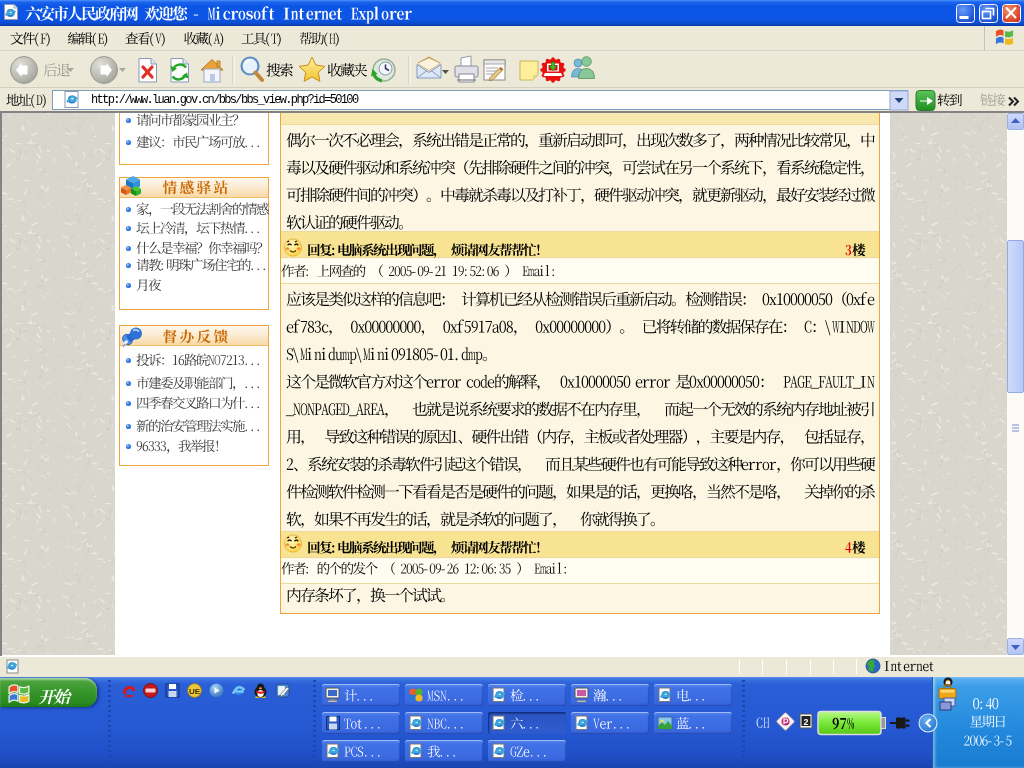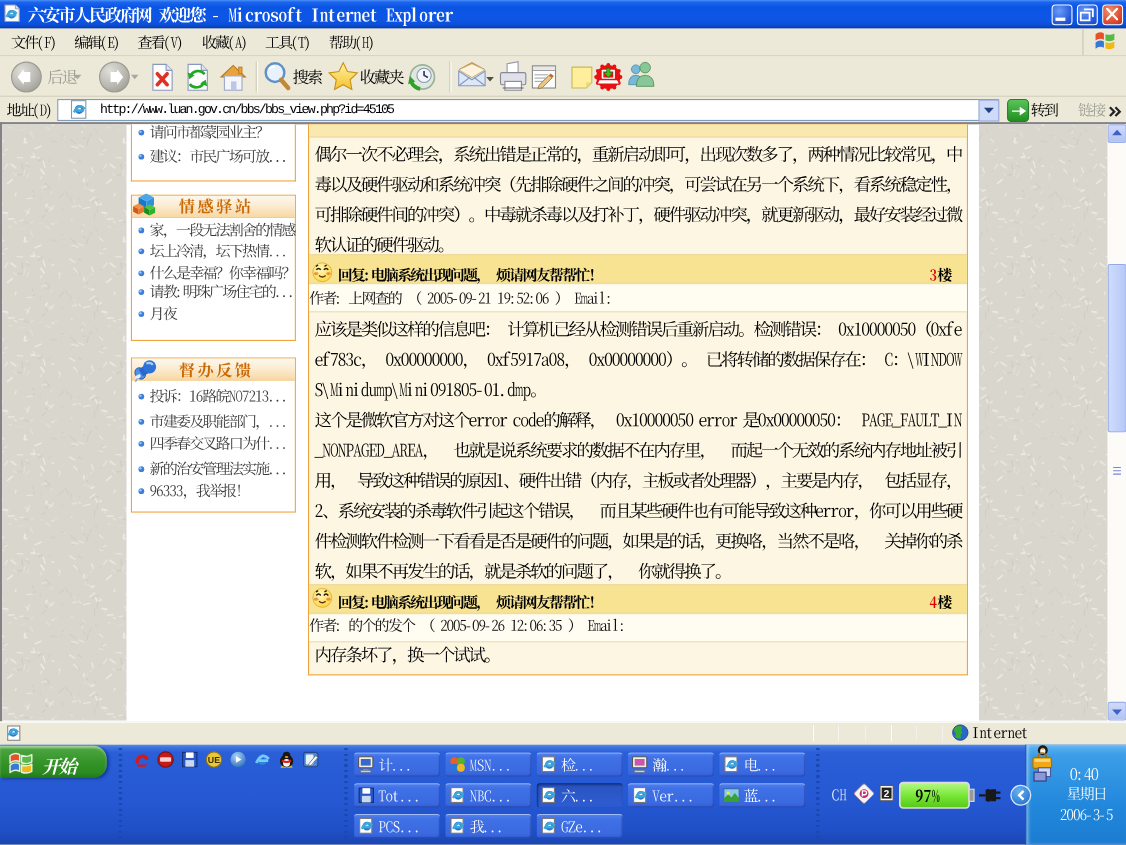--- a/index.html
+++ b/index.html
@@ -48,21 +48,21 @@
 <div id="root">
   <div id="title" class="abs"></div>
   <div id="btn-min" class="abs winbtn"></div>
   <div id="btn-max" class="abs winbtn"></div>
   <div id="btn-close" class="abs winbtn"></div>
   <div id="menubar" class="abs"></div>
   <div id="flagbox" class="abs"></div>
   <div id="toolbar" class="abs"></div>
   <div id="addrbar" class="abs"></div>
   <div id="addrfield" class="abs"></div>
-  <div id="urltext" class="abs">http://www.luan.gov.cn/bbs/bbs_view.php?id=45105</div>
+  <div id="urltext" class="abs">http://www.luan.gov.cn/bbs/bbs_view.php?id=50100</div>
   <div id="viewport" class="abs"></div>
   <svg id="texsvg" class="abs" style="left:0;top:111px" width="1024" height="545">
     <defs>
         <pattern id="ptex" width="90" height="90" patternUnits="userSpaceOnUse">
           <rect width="90" height="90" fill="#d9d6cd"></rect>
           <path d="M42.7 59.2 L41.3 56.9" stroke="#f0eee8" stroke-width="1.3" fill="none" opacity="0.55"></path>
           <path d="M43.4 57.9 L37.3 59.5" stroke="#f6f4ef" stroke-width="0.8" fill="none" opacity="0.55"></path>
           <path d="M59.5 13.1 L56.9 14.1" stroke="#f6f4ef" stroke-width="0.8" fill="none" opacity="0.55"></path>
           <path d="M51.9 18.0 L45.8 17.5" stroke="#cfccc2" stroke-width="1.6" fill="none" opacity="0.55"></path>
           <path d="M71.8 7.9 L77.1 4.9" stroke="#cfccc2" stroke-width="1.0" fill="none" opacity="0.55"></path>

